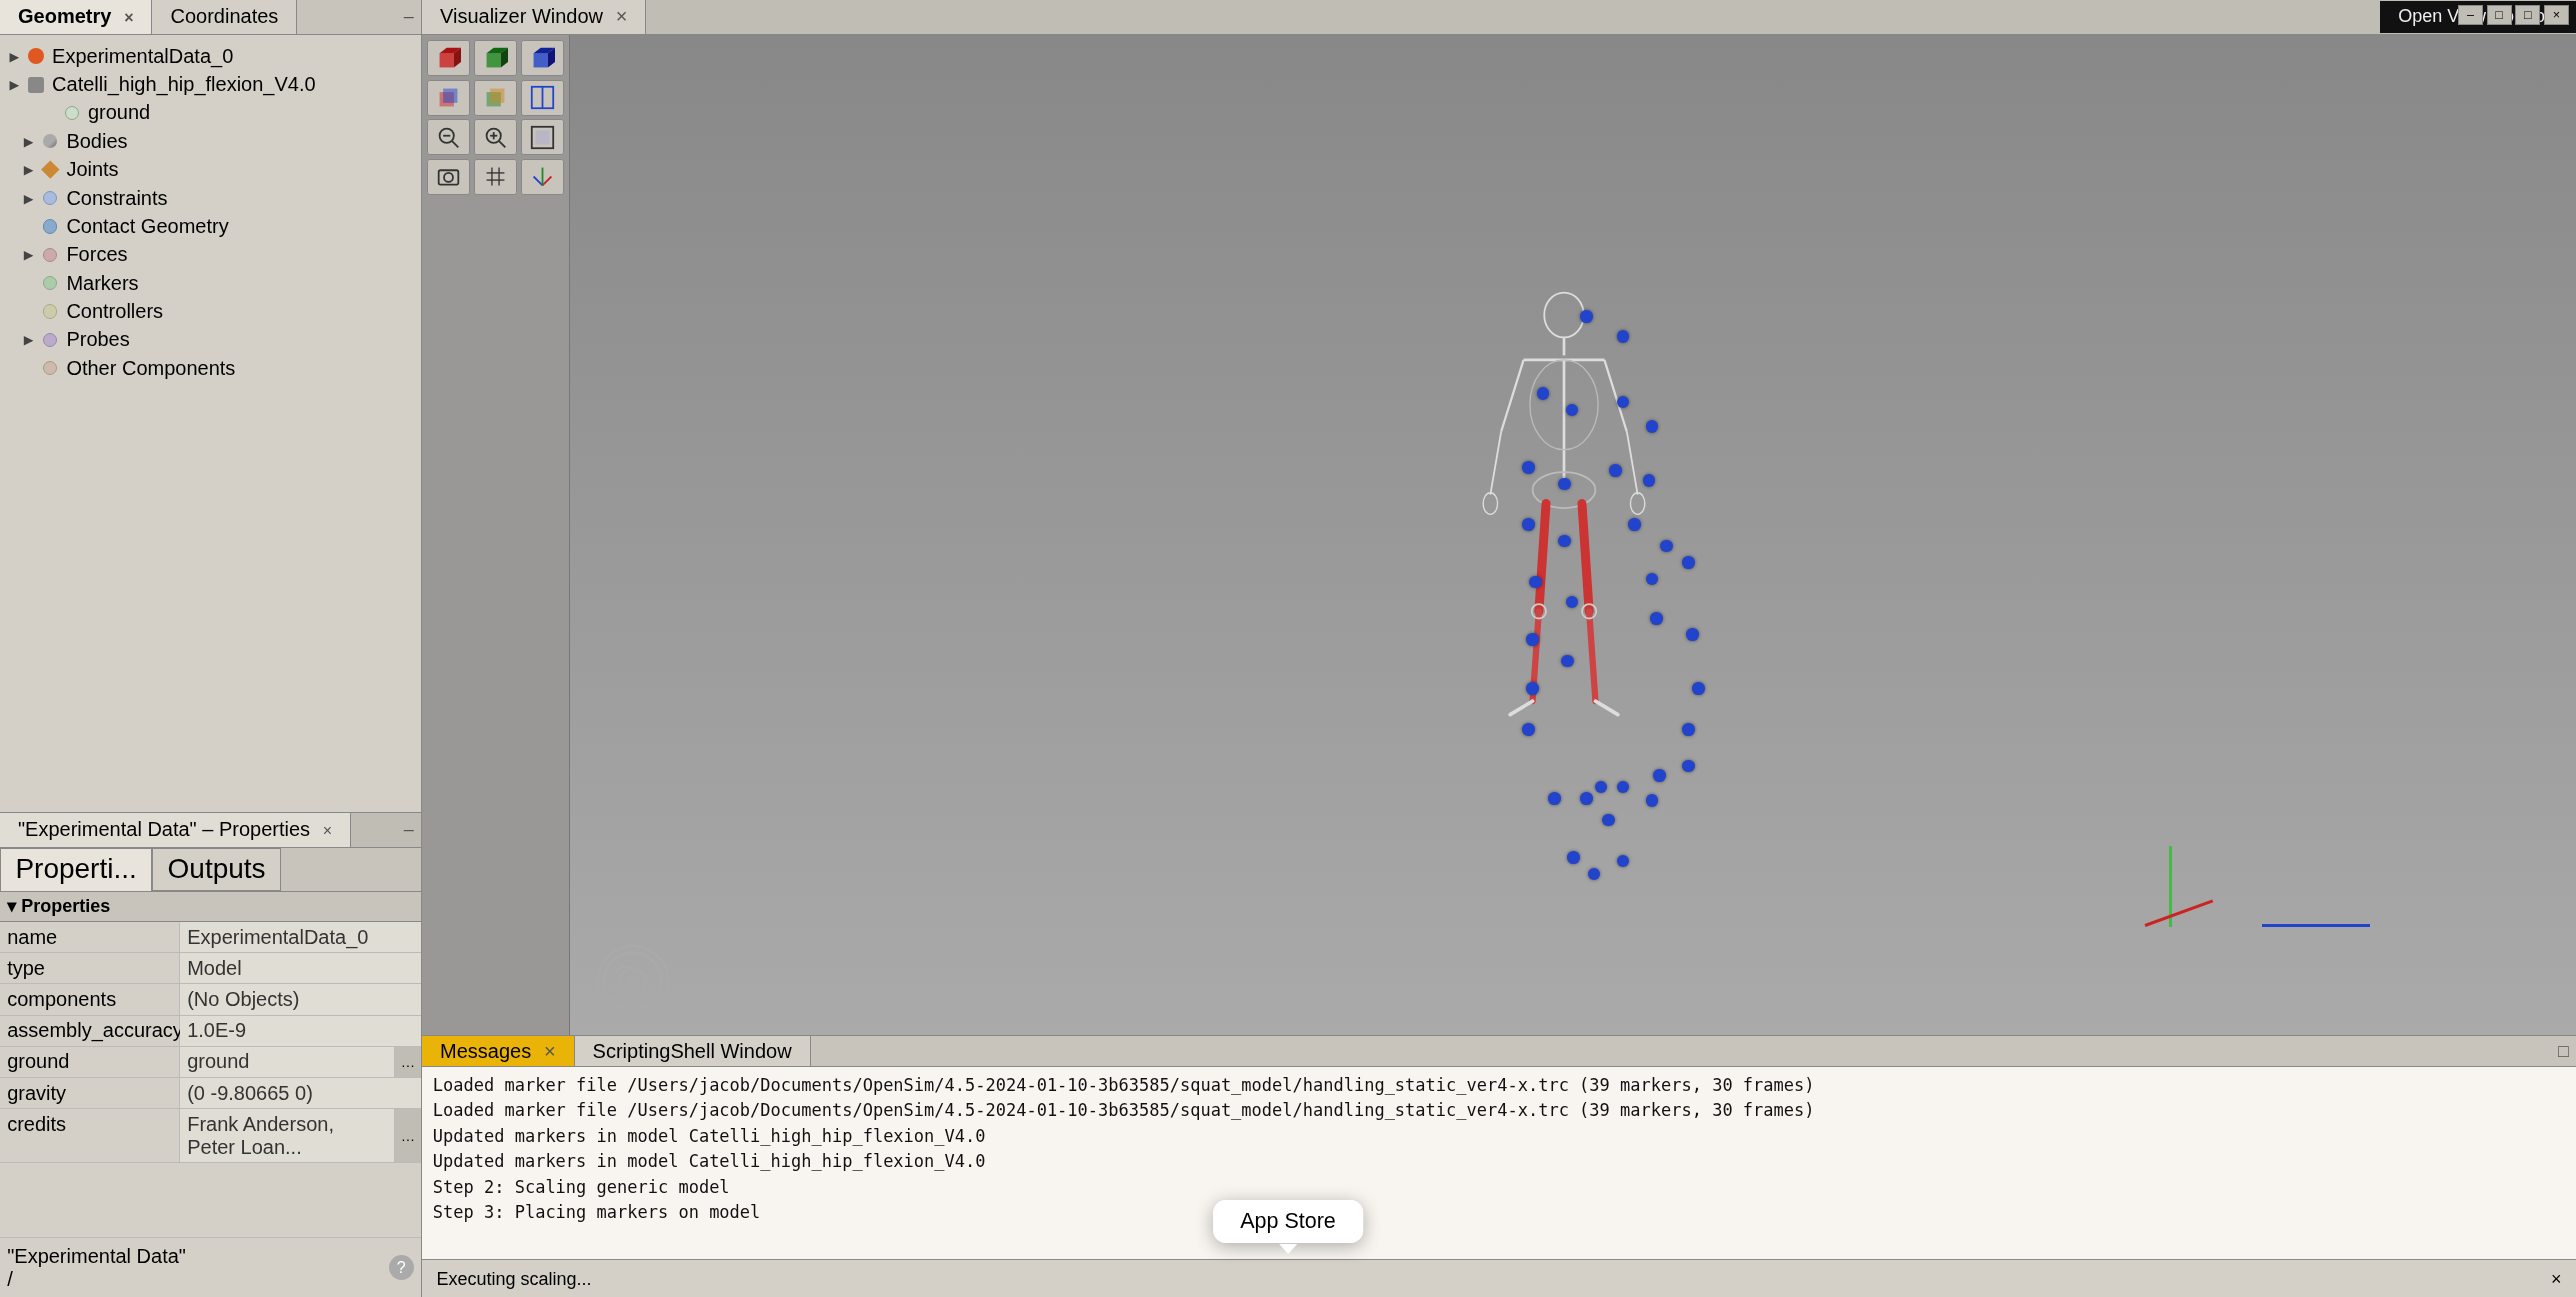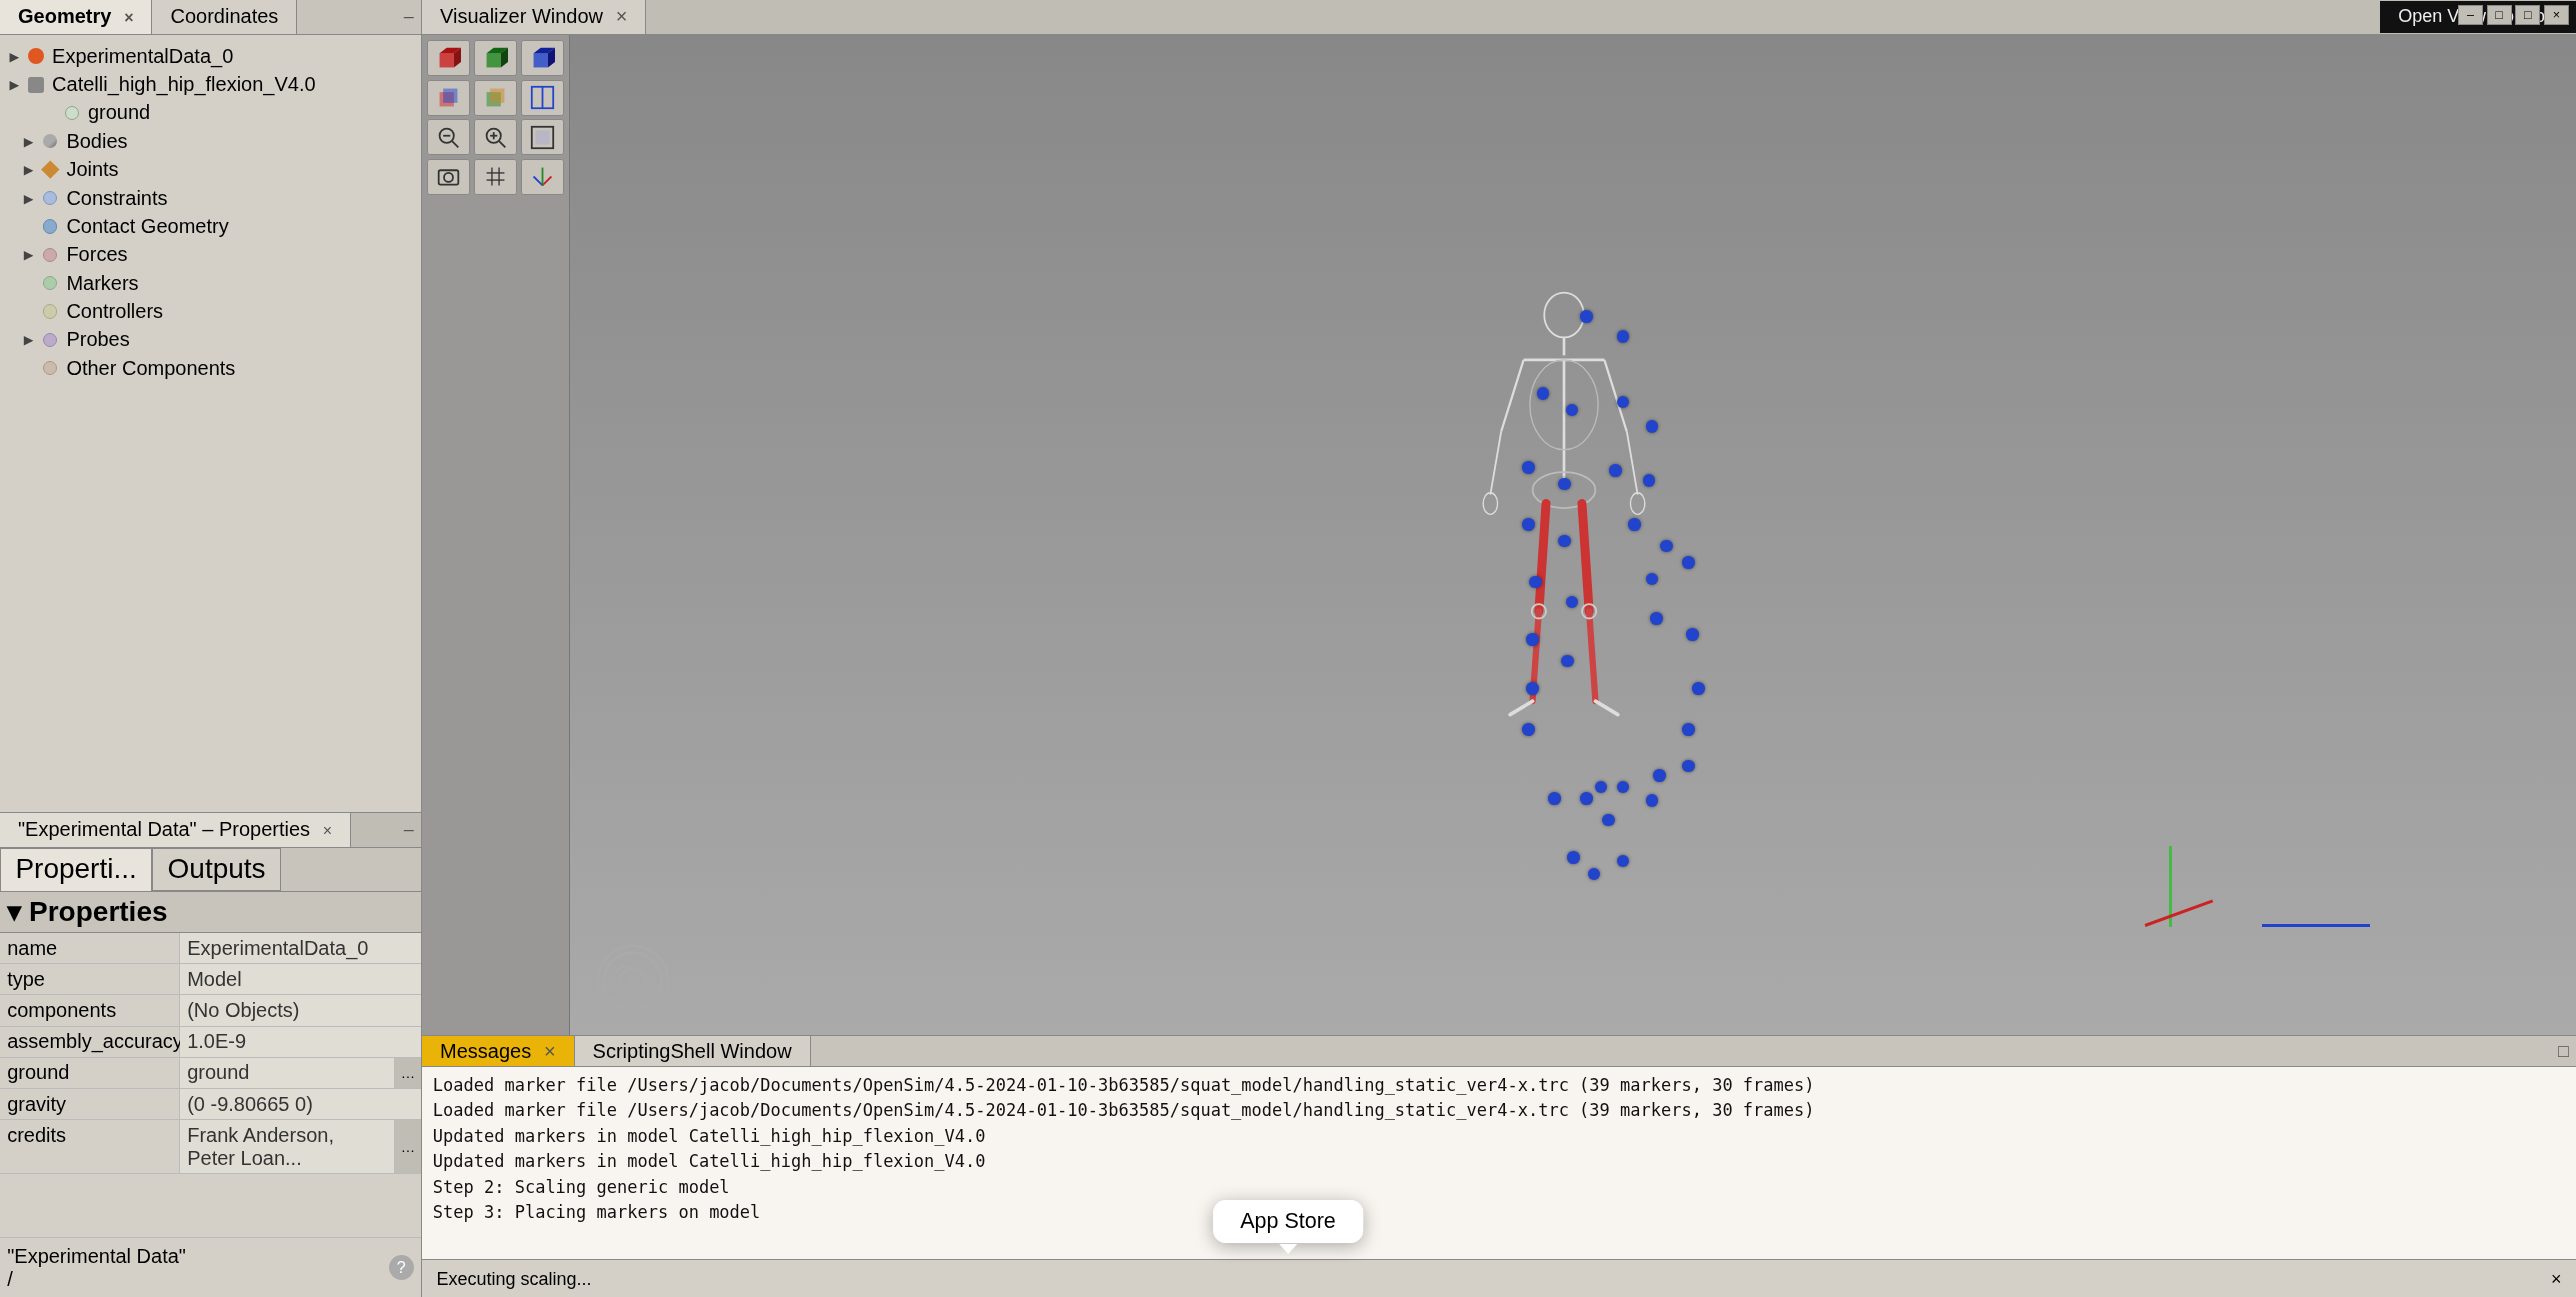--- a/index.html
+++ b/index.html
@@ -169,21 +169,21 @@
       color: #000;
     }
 
     .properties-action-tab.active {
       background: #e8e4dc;
       border-bottom: none;
     }
 
     .properties-section-header {
       padding: 3.6px 7.2px;
-      font-size: 28px;
+      font-size: 18px;
       font-weight: bold;
       background: #c8c4bc;
       border-bottom: 0.9px solid #888;
     }
 
     .properties-table {
       flex: 1;
       overflow-y: auto;
     }
 

